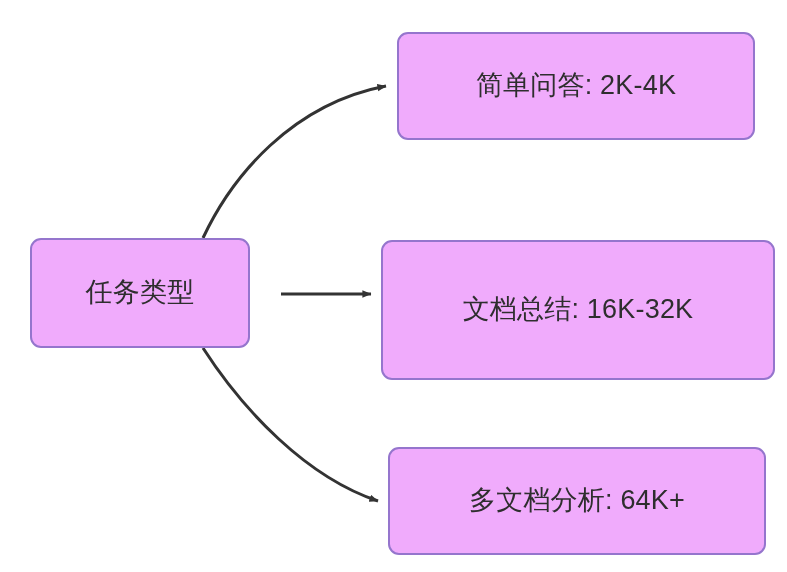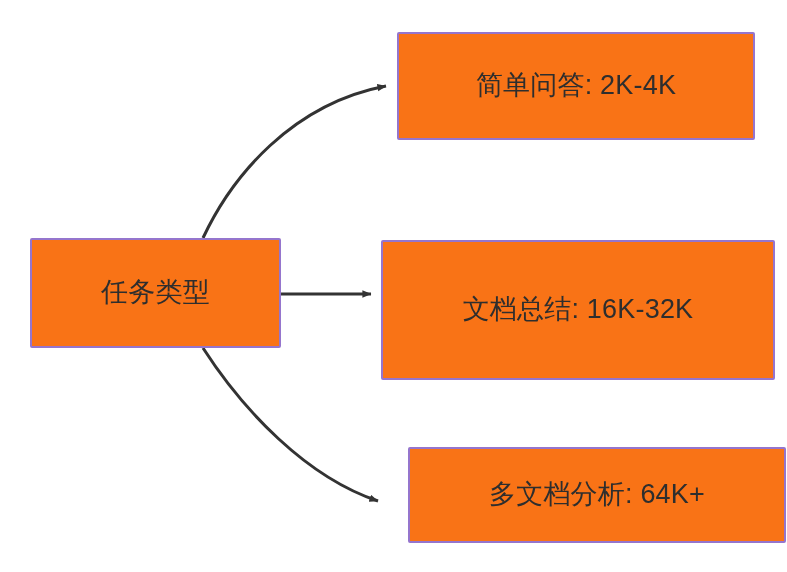--- a/index.html
+++ b/index.html
@@ -22,63 +22,62 @@
     position: absolute;
     left: 0;
     top: 0;
     width: 787px;
     height: 572px;
     pointer-events: none;
   }
   .flow-node {
     position: absolute;
     box-sizing: border-box;
-    background: #f97316;
+    background: #f0abfc;
     border: 2px solid #9575CD;
-    border-radius: 2px;
+    border-radius: 11px;
     display: flex;
     align-items: center;
     justify-content: center;
     z-index: 2;
   }
   .node-label {
     font-family: "Liberation Sans", "DejaVu Sans", sans-serif;
     font-size: 27px;
     line-height: 1.25;
     color: #2E2E2E;
     letter-spacing: 0.2px;
     white-space: nowrap;
     text-align: center;
   }
   
   #node-root {
     left: 30px;
     top: 238px;
-    width: 251px;
+    width: 220px;
     height: 110px;
   }
   
   #node-child-0 {
     left: 397px;
     top: 32px;
     width: 358px;
     height: 108px;
   }
   #node-child-1 {
     left: 381px;
     top: 240px;
     width: 394px;
     height: 140px;
   }
   #node-child-2 {
     left: 388px;
     top: 447px;
     width: 378px;
-    height: 96px;
-    margin-left: 20px;
+    height: 108px;
   }
 </style>
 </head>
 <body>
 
 <div id="diagram-canvas">
 
   <svg id="edge-layer" viewBox="0 0 787 572">
     <defs>
       <marker id="arrow-head" markerWidth="10" markerHeight="10" refX="8.6" refY="4" orient="auto" markerUnits="userSpaceOnUse">

